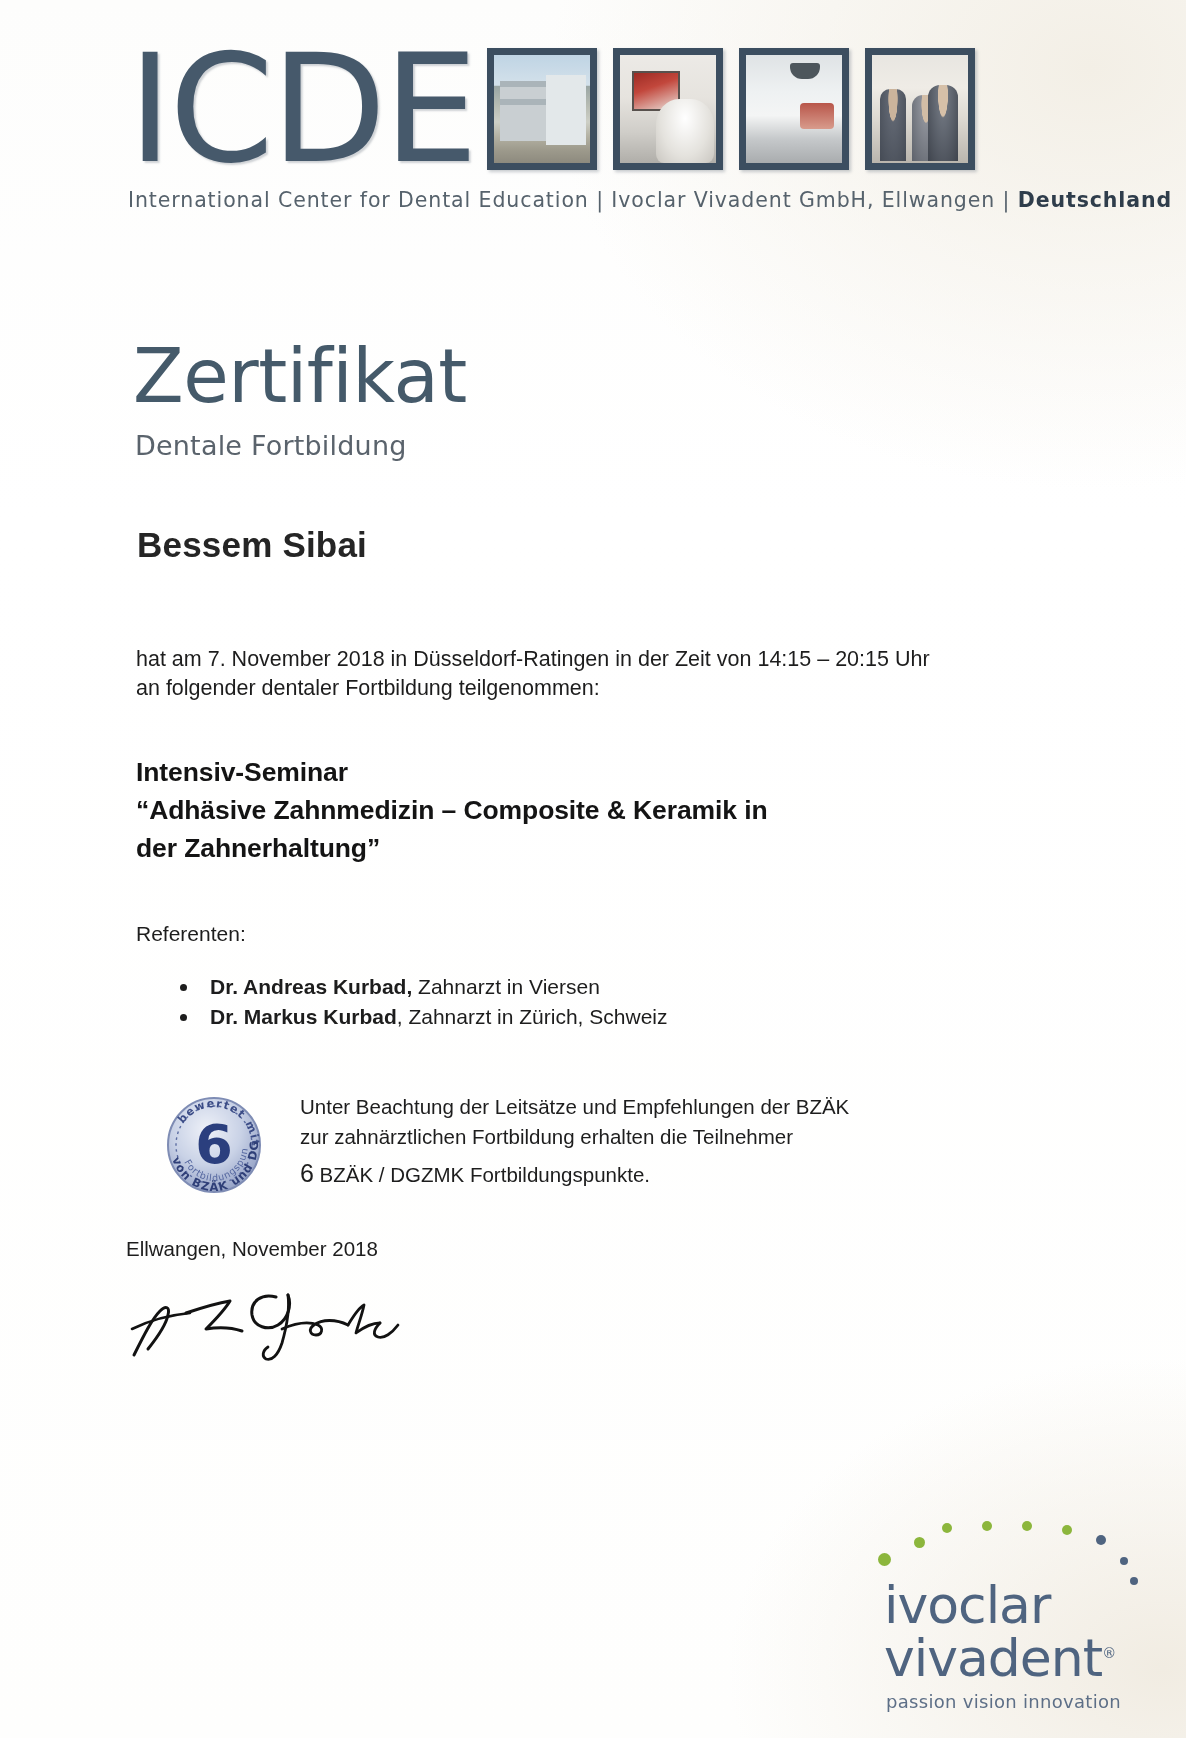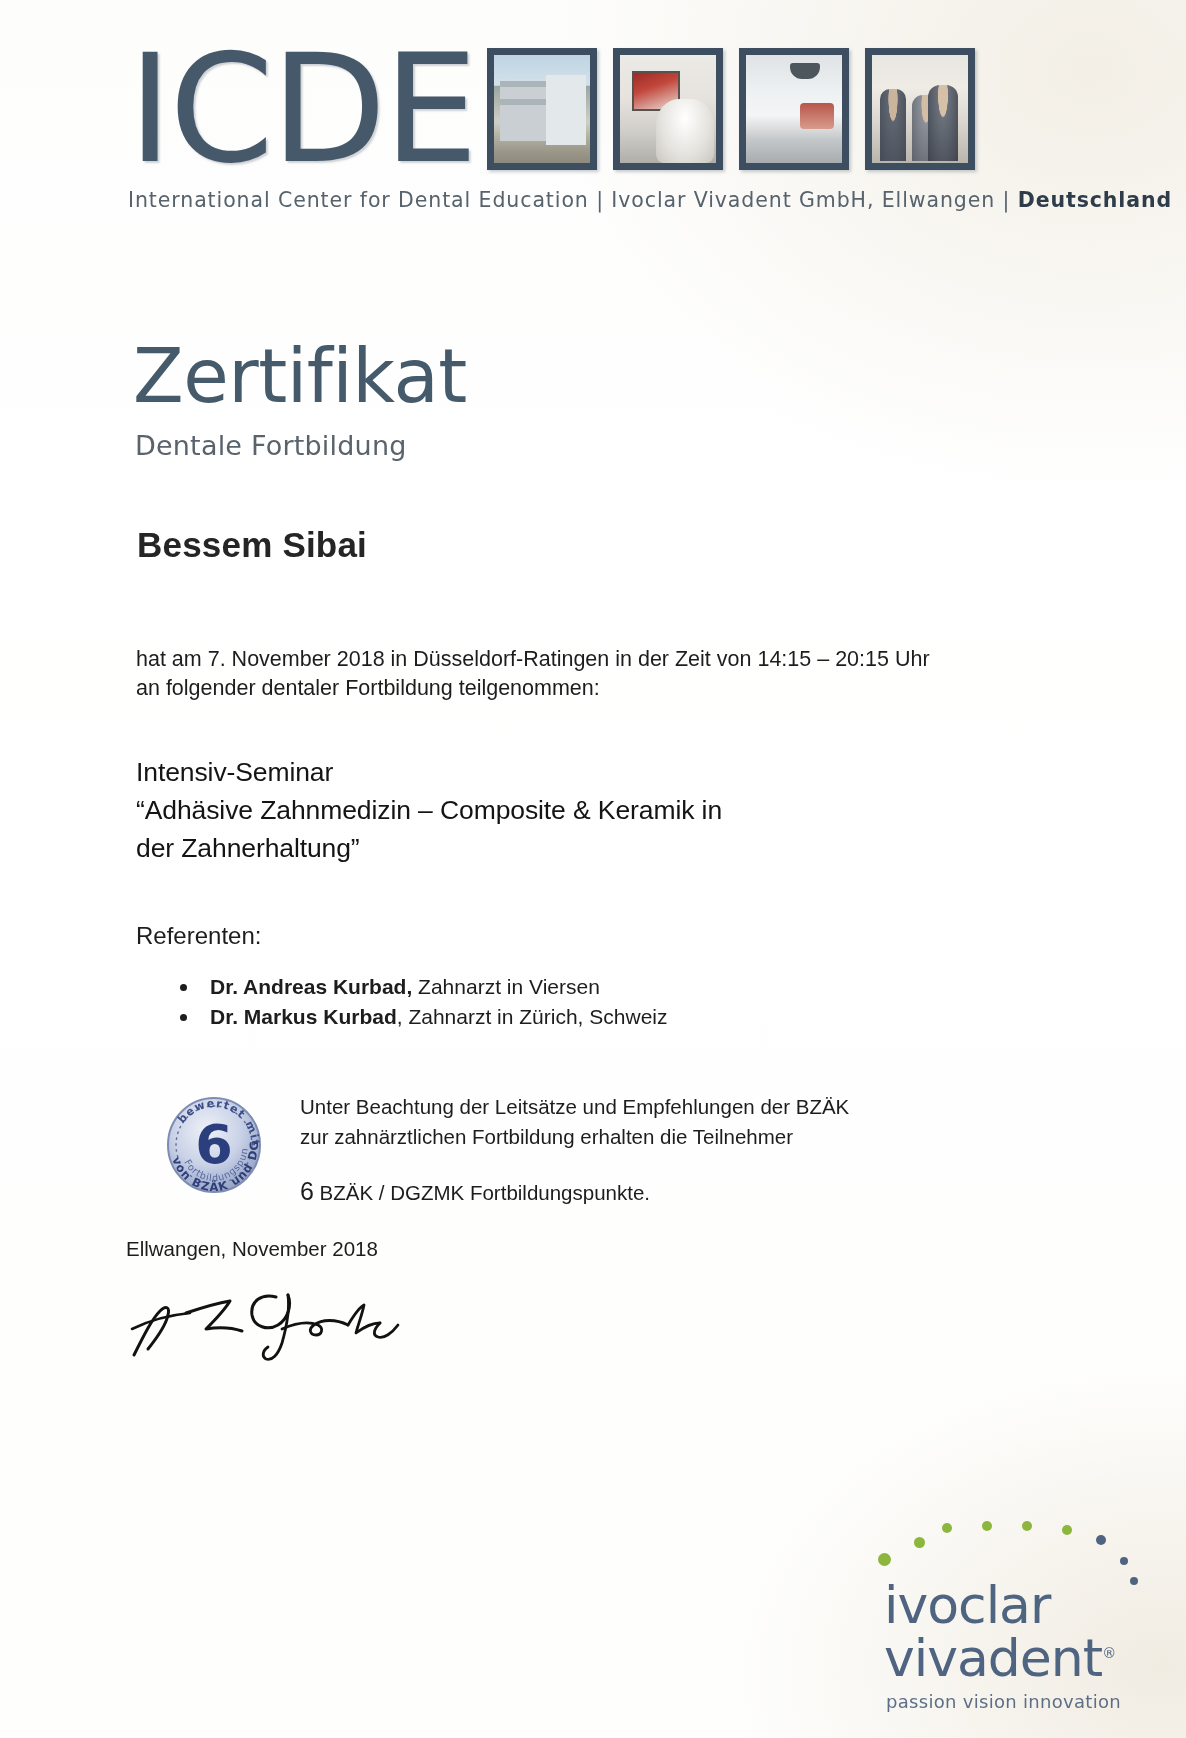--- a/index.html
+++ b/index.html
@@ -195,32 +195,32 @@
     color: #1d1d1d;
   }
 
   
   #seminar-block {
     position: absolute;
     left: 136px;
     top: 753px;
     width: 830px;
     font-size: 26.5px;
-    font-weight: normal;
+    font-weight: bold;
     line-height: 1.44;
     color: #141414;
     letter-spacing: -0.1px;
   }
 
   
   #referents-label {
     position: absolute;
     left: 136px;
     top: 922px;
-    font-size: 24px;
+    font-size: 21px;
     color: #1d1d1d;
   }
 
   #referents-list {
     position: absolute;
     left: 176px;
     top: 972px;
     width: 760px;
     list-style: none;
     font-size: 21px;
@@ -255,21 +255,21 @@
 
   #bzaek-text {
     position: absolute;
     left: 300px;
     top: 1092px;
     width: 660px;
     font-size: 20.5px;
     line-height: 1.47;
     color: #1d1d1d;
   }
-  #bzaek-points { margin-top: 21px; }
+  #bzaek-points { margin-top: 3px; }
   #bzaek-points .pts-num { font-size: 25px; }
 
   
   #place-date {
     position: absolute;
     left: 126px;
     top: 1237px;
     font-size: 20.5px;
     color: #1d1d1d;
   }

